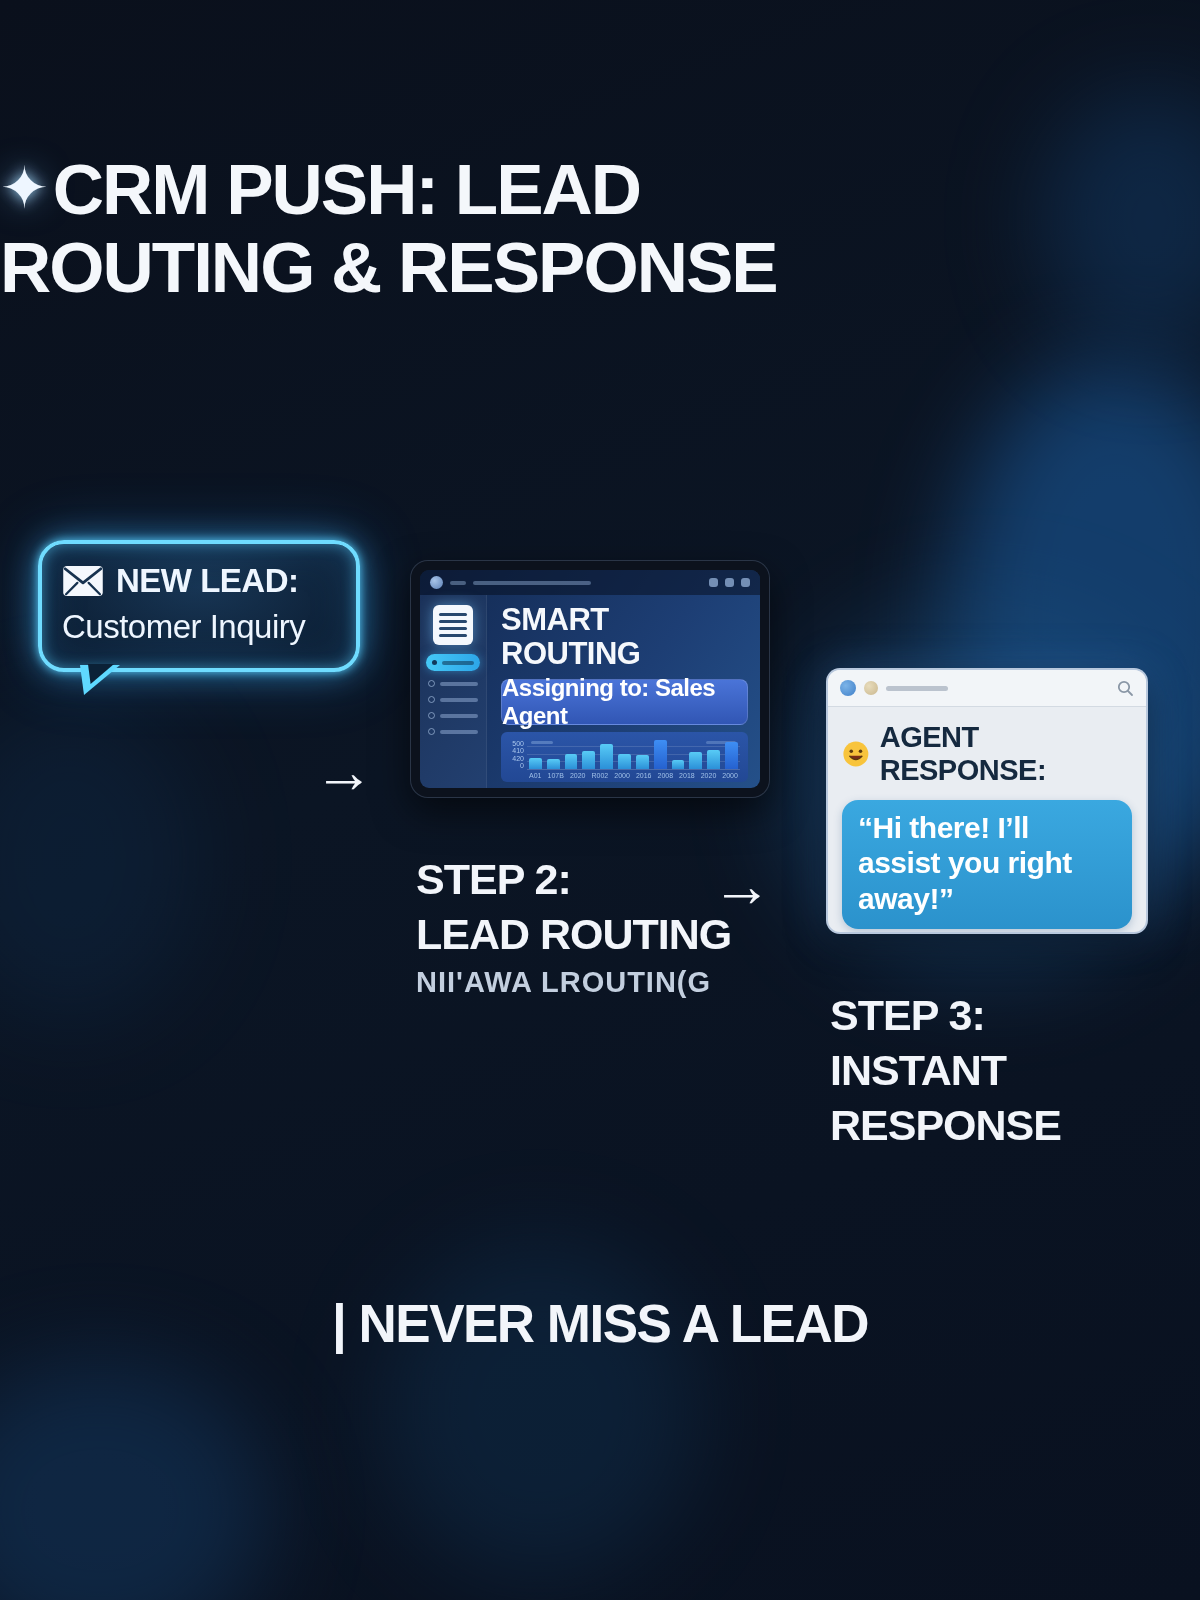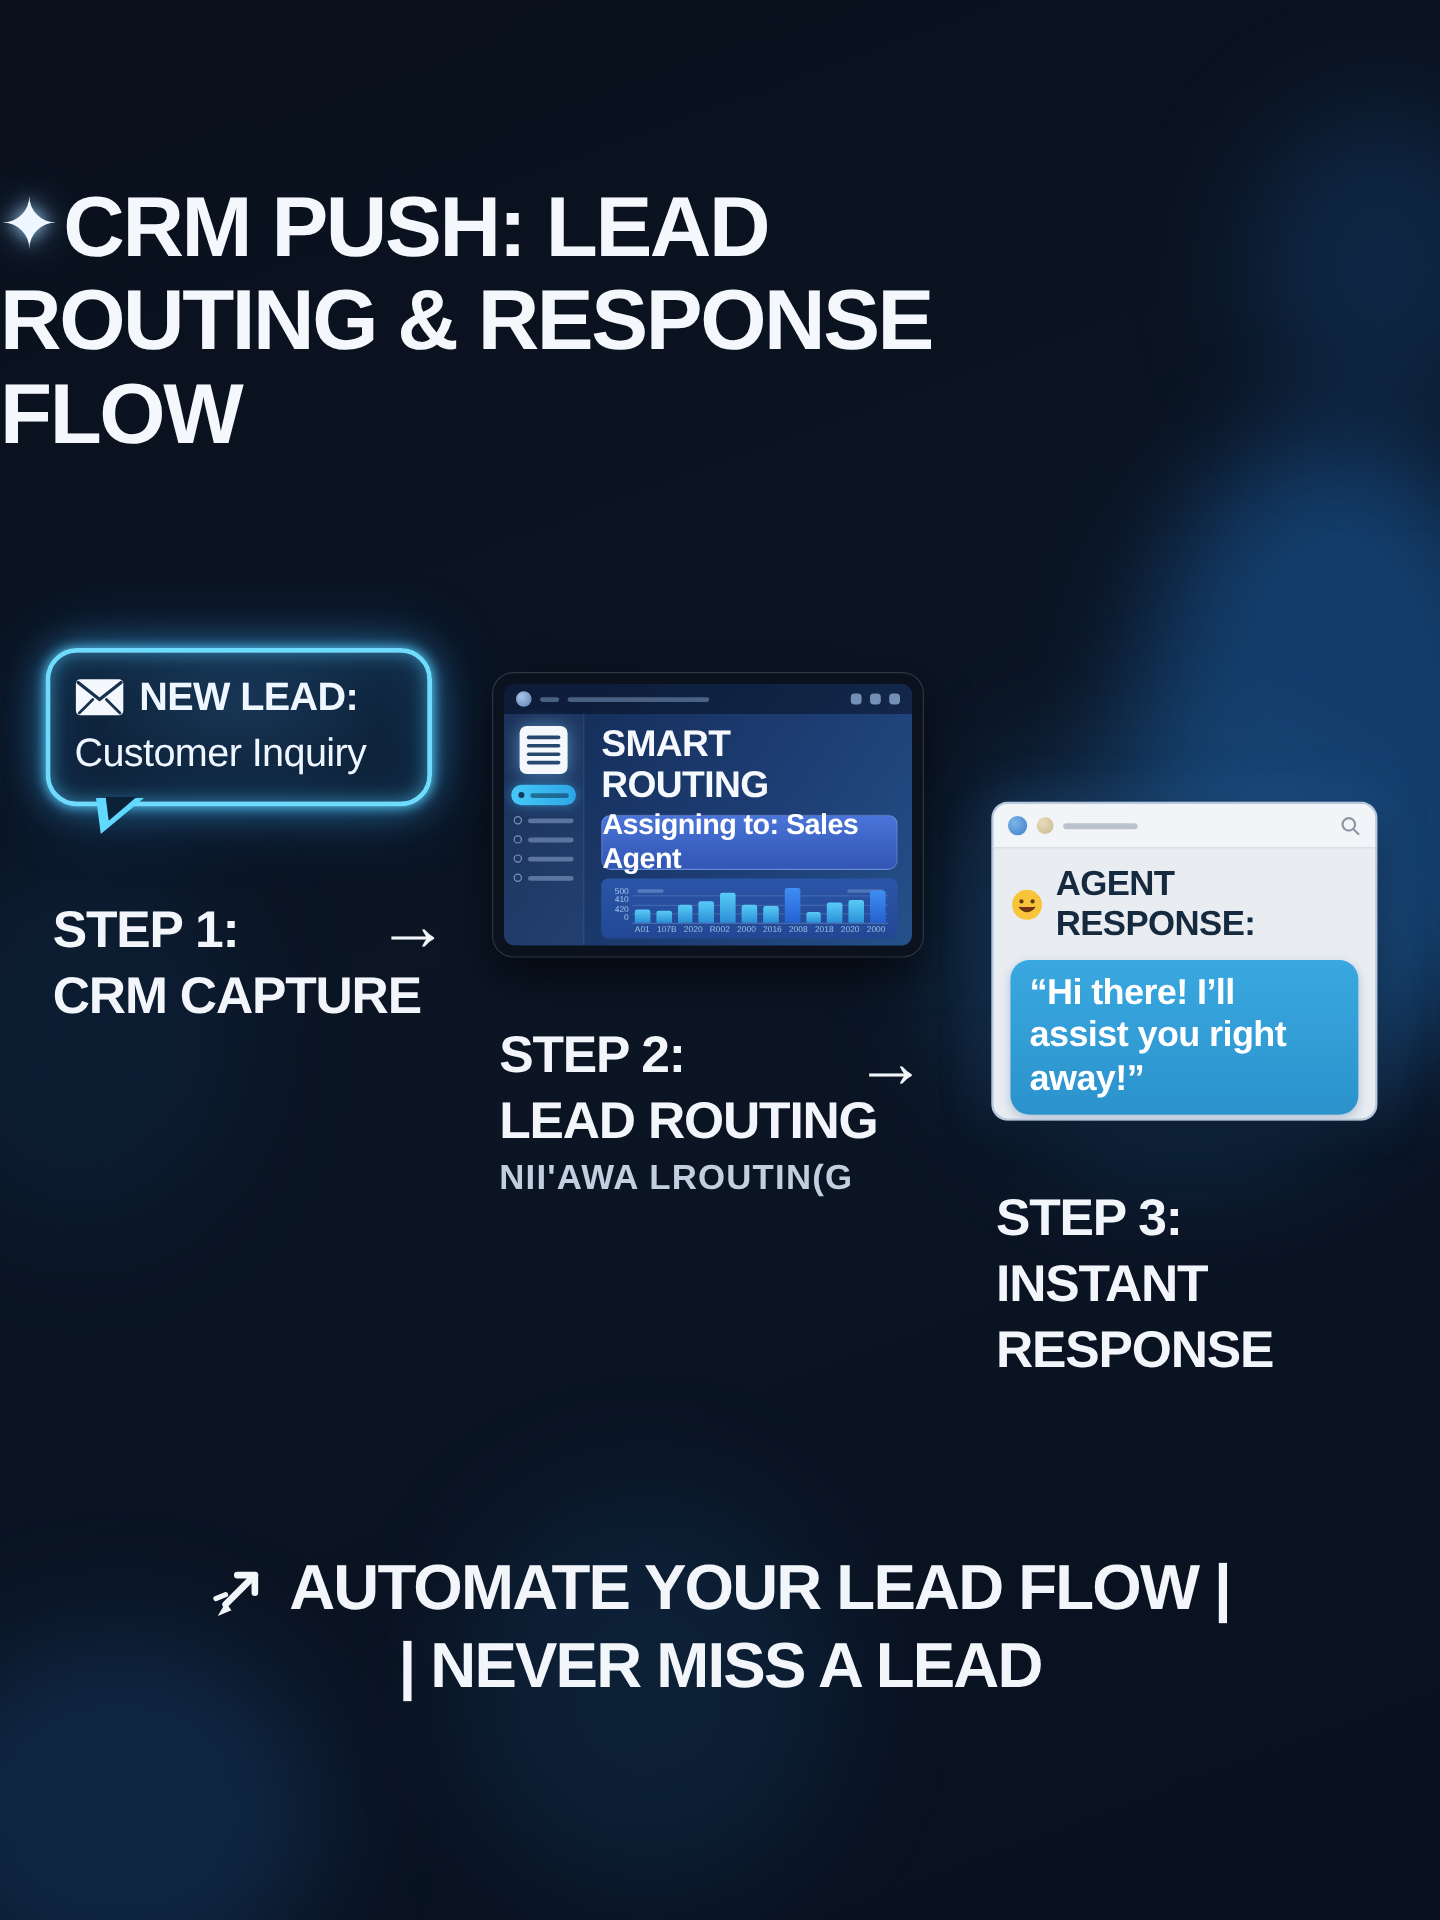--- a/index.html
+++ b/index.html
@@ -112,41 +112,36 @@
   <div class="blob" style="left:950px;top:360px;width:330px;height:520px;background:#1b5fa6;opacity:.55;"></div>
   <div class="blob" style="left:1040px;top:90px;width:220px;height:260px;background:#123a66;opacity:.5;"></div>
   <div class="blob" style="left:-70px;top:1360px;width:340px;height:300px;background:#143a63;opacity:.5;"></div>
   <div class="blob" style="left:380px;top:1240px;width:320px;height:340px;background:#10304f;opacity:.45;"></div>
   <div class="blob" style="left:-60px;top:700px;width:260px;height:320px;background:#0f2a48;opacity:.4;"></div>
   <div class="blob" style="left:780px;top:600px;width:420px;height:380px;background:#1d507f;opacity:.4;"></div>
 
   <div class="abs title">
     <div><span class="sparkle">✦</span><span>CRM PUSH: LEAD</span></div>
     <div>ROUTING &amp; RESPONSE</div>
-    <div>FLOW</div>
   </div>
 
   <div class="abs lead-bubble">
     <div class="tail-outer"></div>
     <div class="tail-inner"></div>
     <div class="lb-row">
       <svg width="42" height="32" viewBox="0 0 44 34">
         <rect x="1" y="1" width="42" height="32" rx="4" fill="#f4f8fd"></rect>
         <path d="M3 4 L22 19 L41 4" fill="none" stroke="#16324f" stroke-width="3" stroke-linecap="round" stroke-linejoin="round"></path>
         <path d="M4 31 L16 19 M40 31 L28 19" fill="none" stroke="#16324f" stroke-width="2.4" stroke-linecap="round"></path>
       </svg>
       <span class="lb-label">NEW LEAD:</span>
     </div>
     <div class="lb-sub">Customer Inquiry</div>
   </div>
 
-  <div class="abs step" style="left:44px;top:748px;width:330px;">
-    <div>STEP 1:</div>
-    <div>CRM CAPTURE</div>
-  </div>
   <div class="abs flow-arrow" style="left:314px;top:742px;">→</div>
 
   <div class="abs tablet">
     <div class="t-screen">
       <div class="t-topbar">
         <div class="t-avatar"></div>
         <div class="t-bar" style="width:16px;"></div>
         <div class="t-bar" style="width:118px;"></div>
         <div class="t-top-icons">
           <div class="t-dot"></div>
@@ -266,25 +261,16 @@
     <div class="c-chev">⌄</div>
 
   </div>
 
   <div class="abs step" style="left:830px;top:988px;width:260px;">
     <div>STEP 3:</div>
     <div>INSTANT RESPONSE</div>
   </div>
 
   <div class="abs footer">
-    <div class="f-line1">
-      <svg width="52" height="52" viewBox="0 0 32 32">
-        <path d="M8 24 L23 9" fill="none" stroke="#f2f5fa" stroke-width="3.4" stroke-linecap="round"></path>
-        <path d="M14 9 H23 V18" fill="none" stroke="#f2f5fa" stroke-width="3.4" stroke-linecap="round" stroke-linejoin="round"></path>
-        <path d="M4 30 L11 27 L8 23 Z" fill="#f2f5fa"></path>
-        <path d="M3 21 L8 19" fill="none" stroke="#f2f5fa" stroke-width="2.6" stroke-linecap="round"></path>
-      </svg>
-      <span>AUTOMATE YOUR LEAD FLOW |</span>
-    </div>
     <div>| NEVER MISS A LEAD</div>
   </div>
 
 </div>
 
 </body></html>

